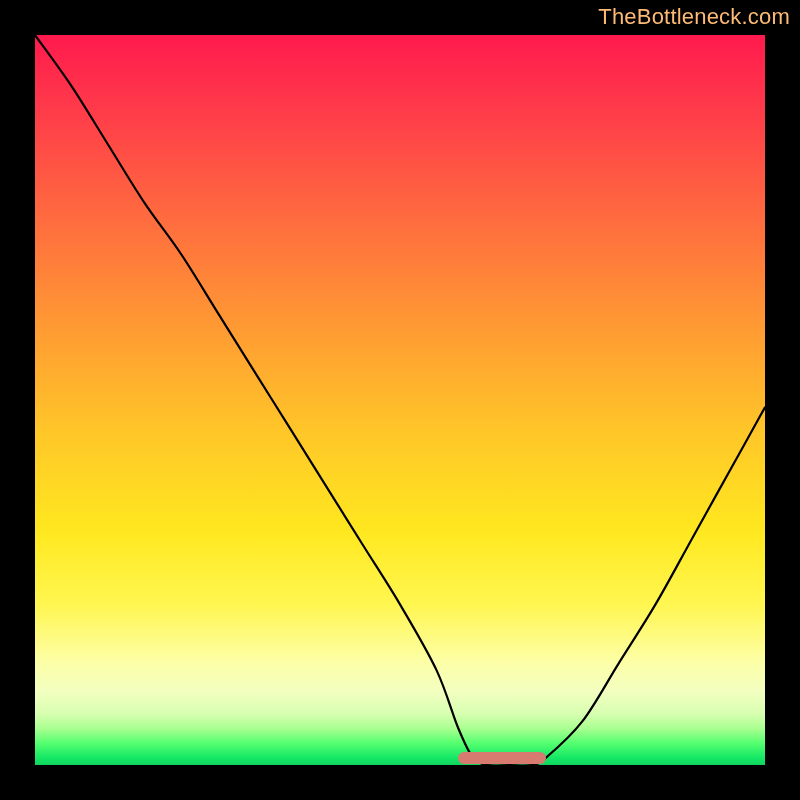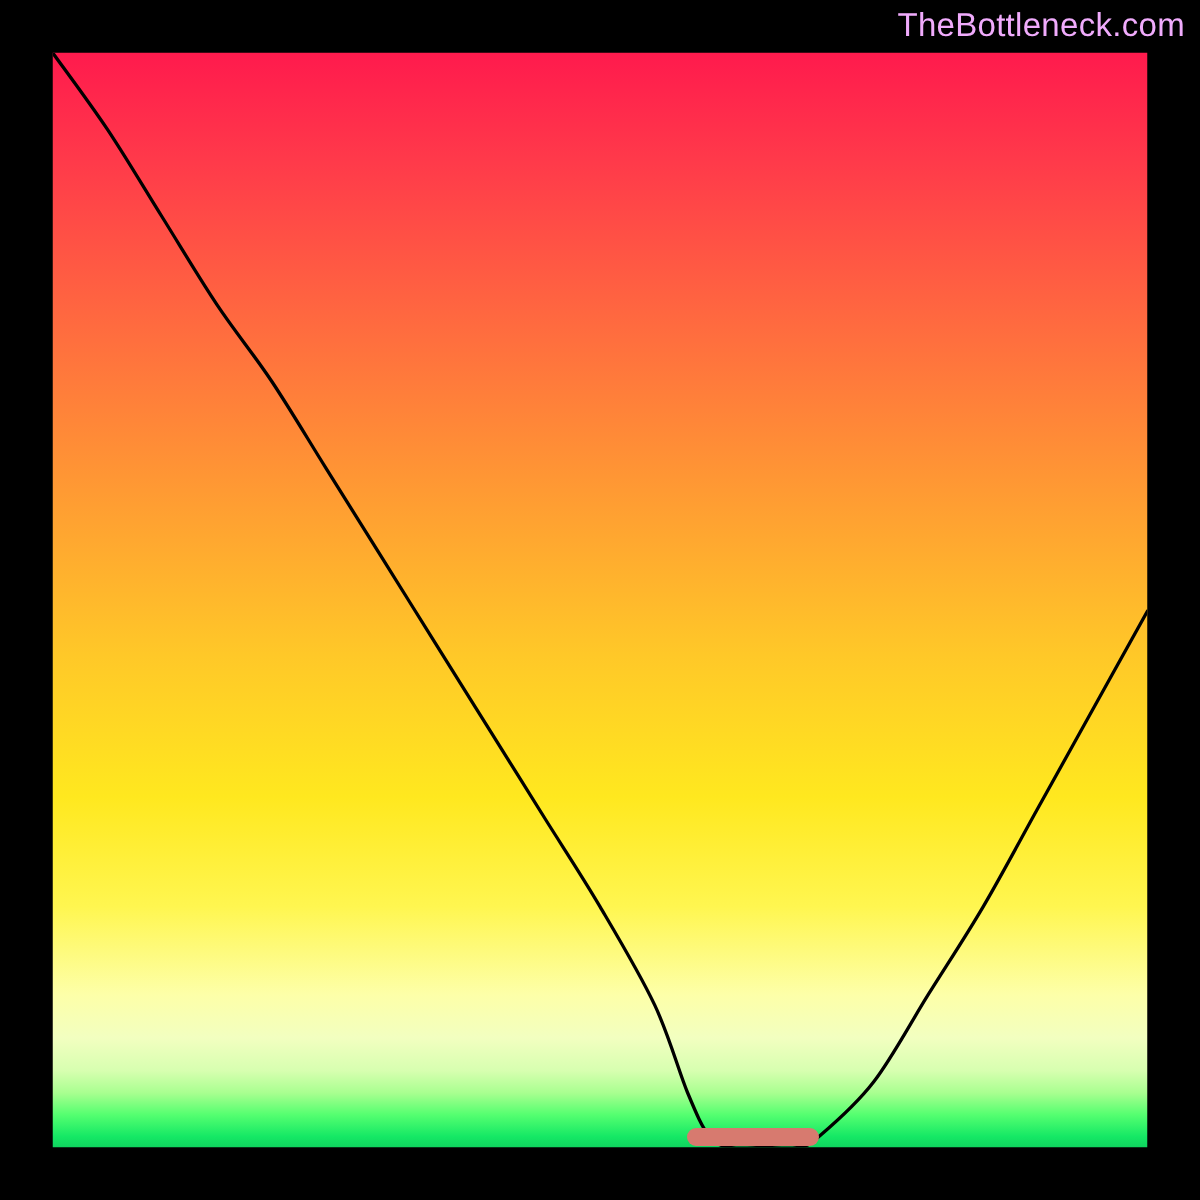--- a/index.html
+++ b/index.html
@@ -13,21 +13,21 @@
   }
   .container {
     position: relative;
     width: 800px;
     height: 800px;
   }
   .watermark {
     position: absolute;
     top: 4px;
     right: 10px;
-    color: #f0abfc;
+    color: #fdba74;
     font-size: 22px;
     font-weight: 500;
     letter-spacing: 0.2px;
     z-index: 20;
   }
   .plot-area {
     position: absolute;
     left: 35px;
     top: 35px;
     width: 730px;

